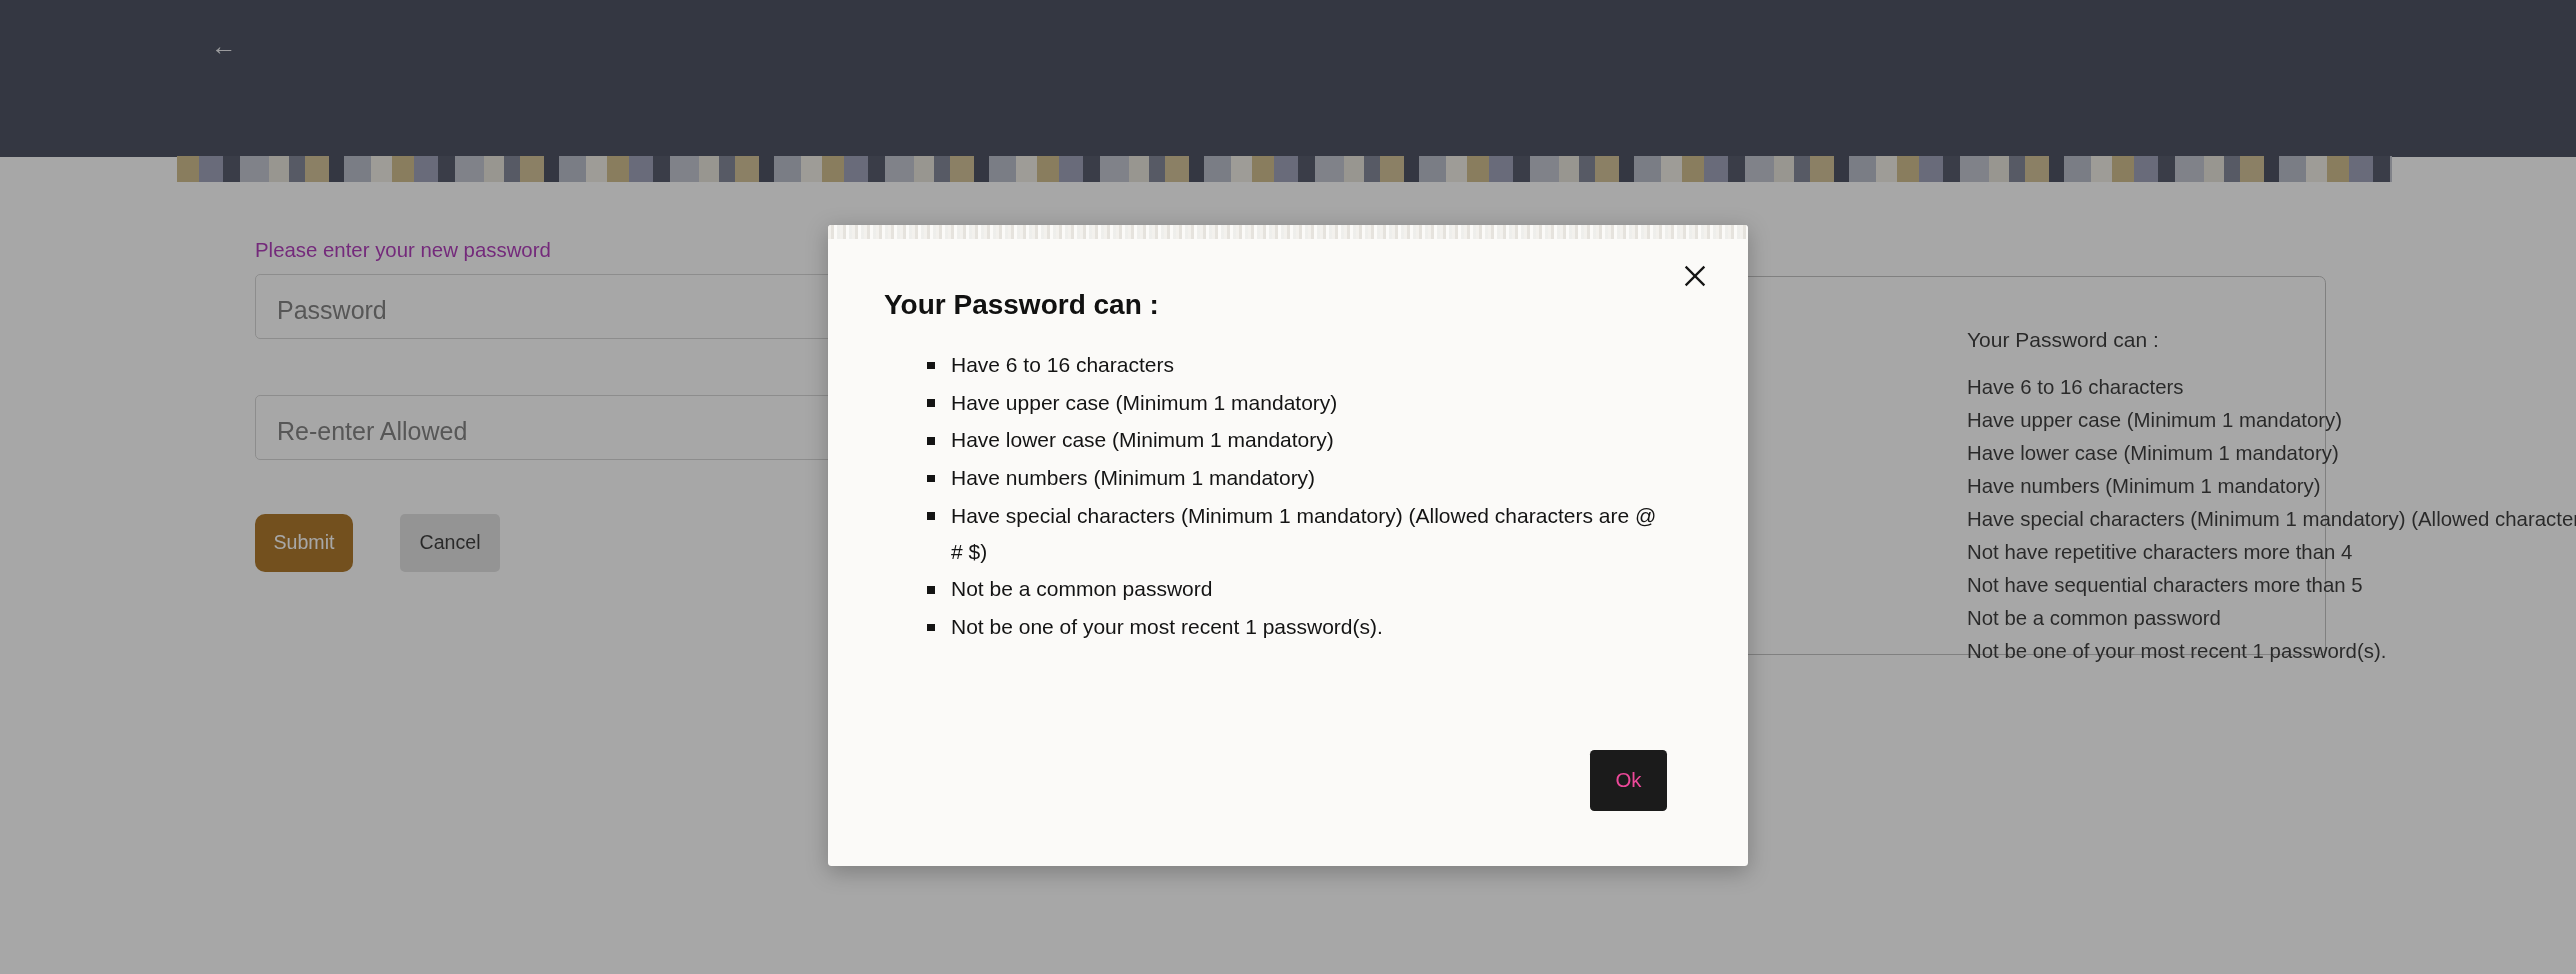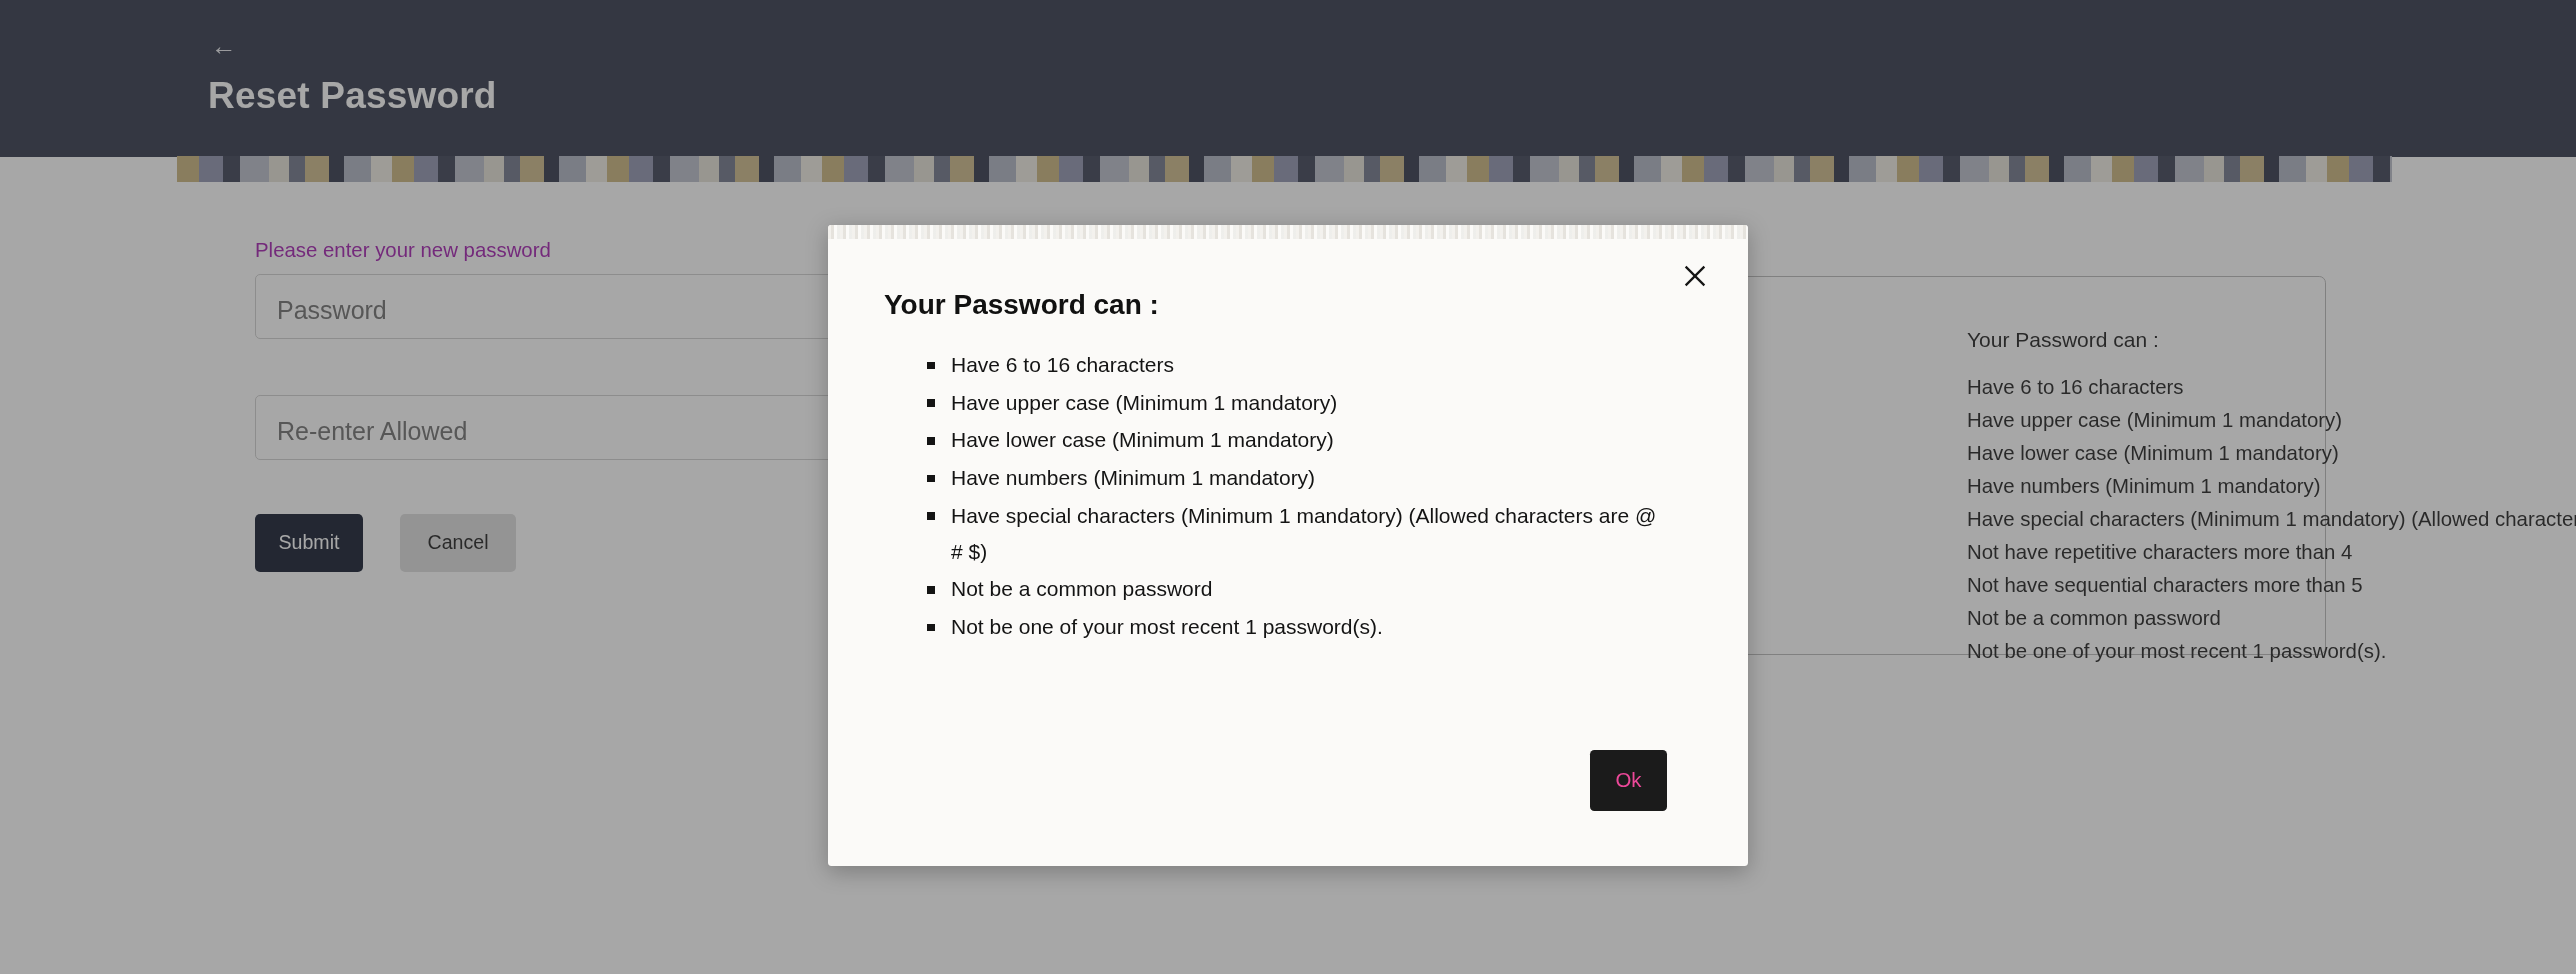--- a/index.html
+++ b/index.html
@@ -145,27 +145,28 @@
     font-size: 19.6px;
     display: flex;
     align-items: center;
     justify-content: center;
     cursor: pointer;
     border: none;
     font-family: "Liberation Sans", sans-serif;
   }
   .btn-submit {
     left: 78px;
-    width: 108px;
-    background: #0f172a;
+    width: 98px;
+    background: #a16207;
     color: #ffffff;
+    border-radius: 10px;
   }
   .btn-cancel {
     left: 223px;
-    width: 116px;
+    width: 100px;
     background: #dddddd;
     color: #1b1b1b;
   }
 
   
   .rules-panel {
     position: absolute;
     left: 1278px;
     top: 94px;
     width: 871px;
@@ -287,21 +288,20 @@
 </style>
 </head>
 <body>
 
 <div id="root">
 
   <div class="page">
 
     <div class="header-band">
       <div class="back-arrow">←</div>
-      <div class="page-title">Reset Password</div>
     </div>
 
     <div class="card">
       <div class="card-banner"></div>
 
       <div class="form-zone">
         <div class="prompt-label">Please enter your new password</div>
 
         <div class="field first">
           <div class="field-placeholder">Password</div>

